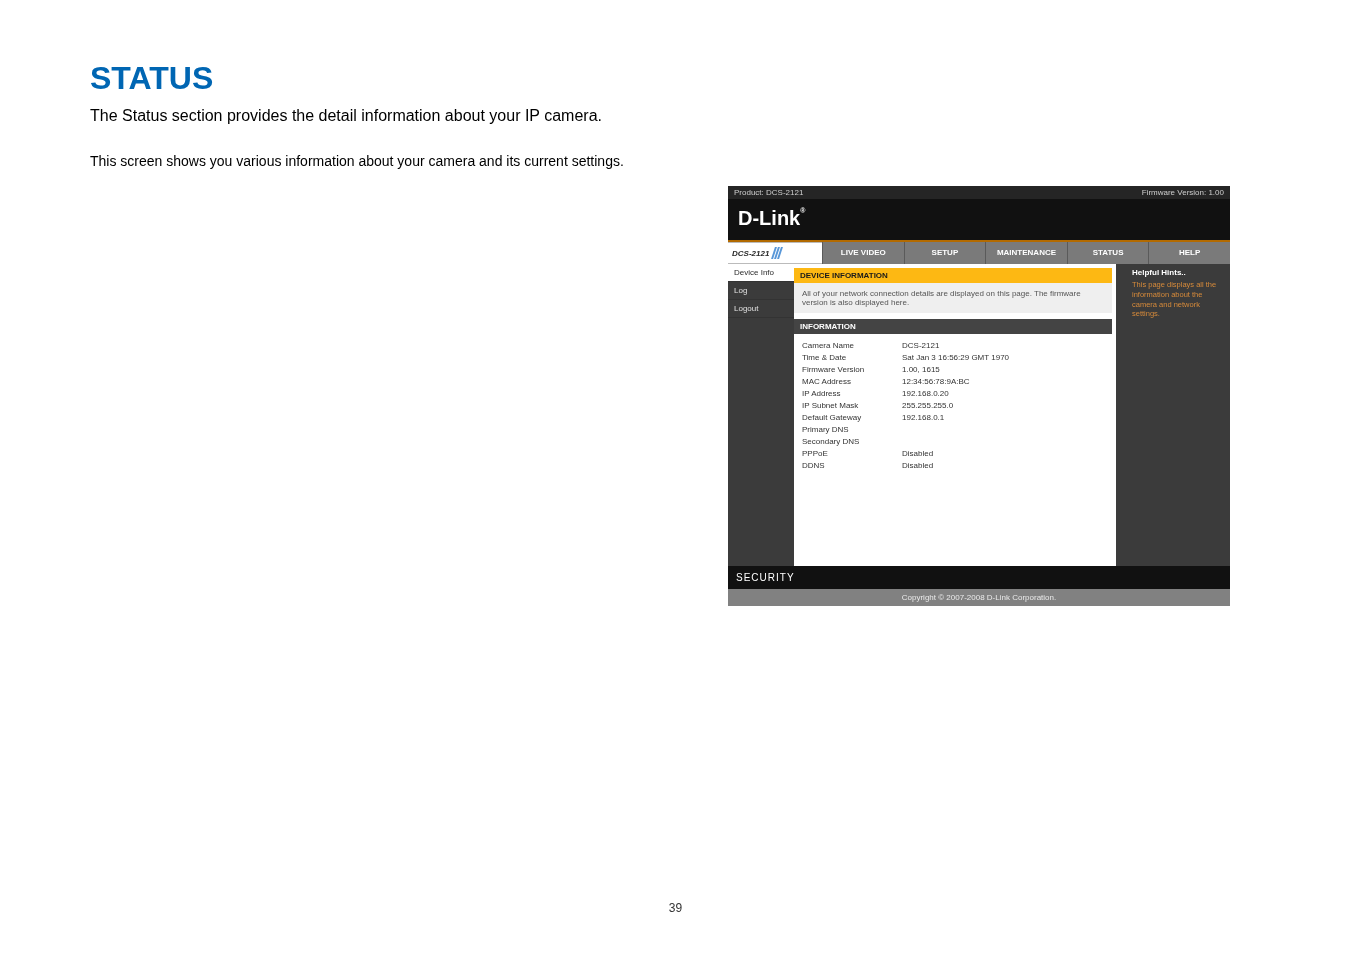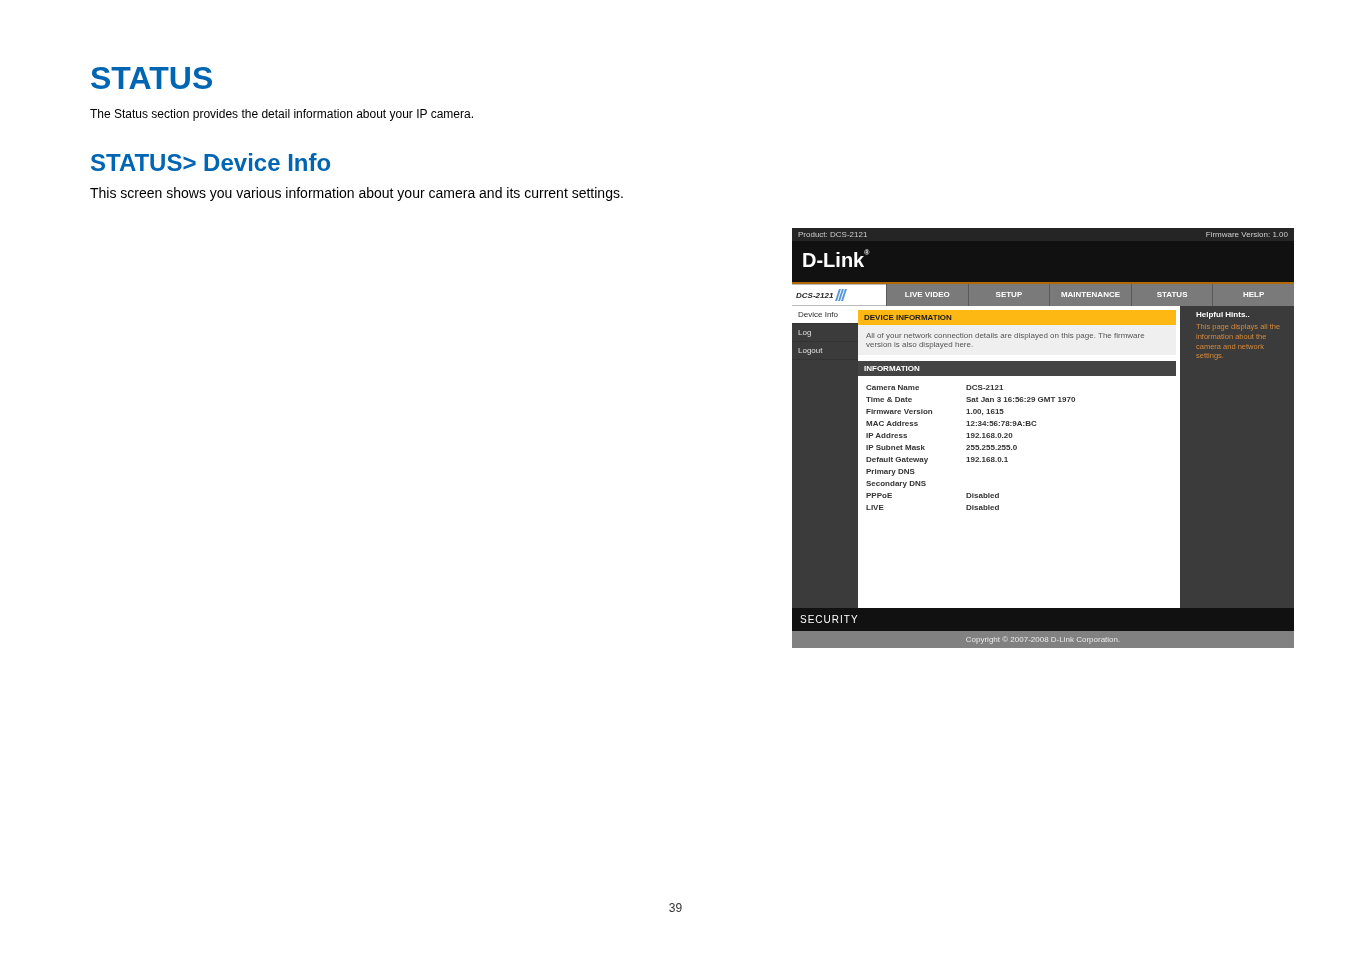--- a/index.html
+++ b/index.html
@@ -14,45 +14,44 @@
   .page {
     padding: 60px 90px 0 90px;
   }
   h1.title {
     font-size: 32px;
     font-weight: bold;
     color: #0066b3;
     margin: 0 0 10px 0;
   }
   p.intro {
-    font-size: 12px;
+    font-size: 16px;
     color: #000;
     margin: 0 0 28px 0;
   }
   h2.subtitle {
     font-size: 24px;
     font-weight: bold;
     color: #0066b3;
     margin: 0 0 8px 0;
   }
   p.desc {
     font-size: 14px;
     color: #000;
     margin: 0;
   }
 
   .shot {
     position: absolute;
     top: 186px;
-    left: 792px;
+    left: 728px;
     width: 502px;
     font-family: Verdana, Arial, sans-serif;
     font-size: 8px;
     color: #000;
-    margin-top: 42px;
   }
   .topbar {
     background: #252525;
     color: #cfcfcf;
     font-size: 8px;
     padding: 2px 6px;
     display: flex;
     justify-content: space-between;
   }
   .brandbar {
@@ -149,21 +148,21 @@
     font-size: 8px;
     font-weight: bold;
     padding: 3px 6px;
     margin-top: 6px;
   }
   .info-grid {
     background: #fff;
     padding: 6px 8px 90px 8px;
     font-size: 8px;
   }
-  .info-row { display: flex; line-height: 1.5; font-weight: bold; }
+  .info-row { display: flex; line-height: 1.5; }
   .info-row .k { width: 100px; color: #333; }
   .info-row .v { color: #333; }
 
   .helpcol {
     width: 92px;
     background: #3b3b3b;
     padding: 4px 6px 6px 16px;
     color: #d0d0d0;
     font-size: 7.5px;
   }
@@ -201,21 +200,20 @@
     font-size: 12px;
     color: #333;
   }
 </style>
 </head>
 <body>
 
 <div class="page">
   <h1 class="title">STATUS</h1>
   <p class="intro">The Status section provides the detail information about your IP camera.</p>
-  <h2 class="subtitle">STATUS&gt; Device Info</h2>
   <p class="desc">This screen shows you various information about your camera and its current settings.</p>
 </div>
 
 <div class="shot">
   <div class="topbar">
     <span>Product: DCS-2121</span>
     <span>Firmware Version: 1.00</span>
   </div>
   <div class="brandbar">
     <span class="brand">
@@ -287,21 +285,21 @@
           </div>
           <div class="info-row">
             <span class="k">Secondary DNS</span>
             <span class="v"></span>
           </div>
           <div class="info-row">
             <span class="k">PPPoE</span>
             <span class="v">Disabled</span>
           </div>
           <div class="info-row">
-            <span class="k">LIVE</span>
+            <span class="k">DDNS</span>
             <span class="v">Disabled</span>
           </div>
         </div>
     </div>
 
     <div class="helpcol">
       <div class="help-hd">Helpful Hints..</div>
       <div class="help-txt">This page displays all the information about the camera and network settings.</div>
     </div>
   </div>

